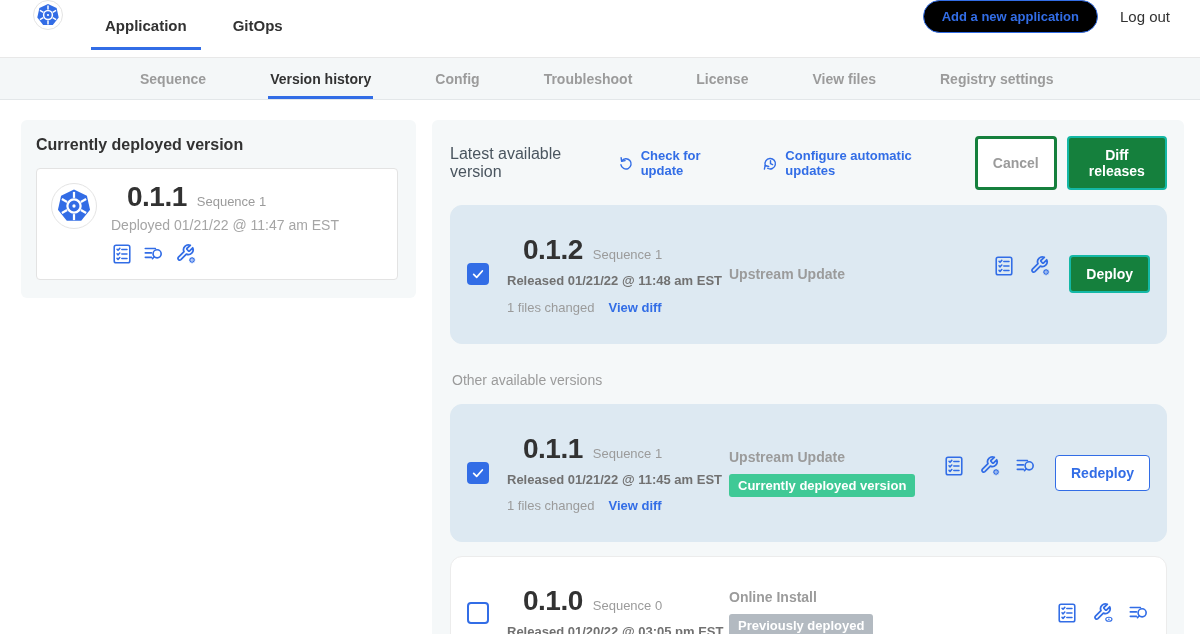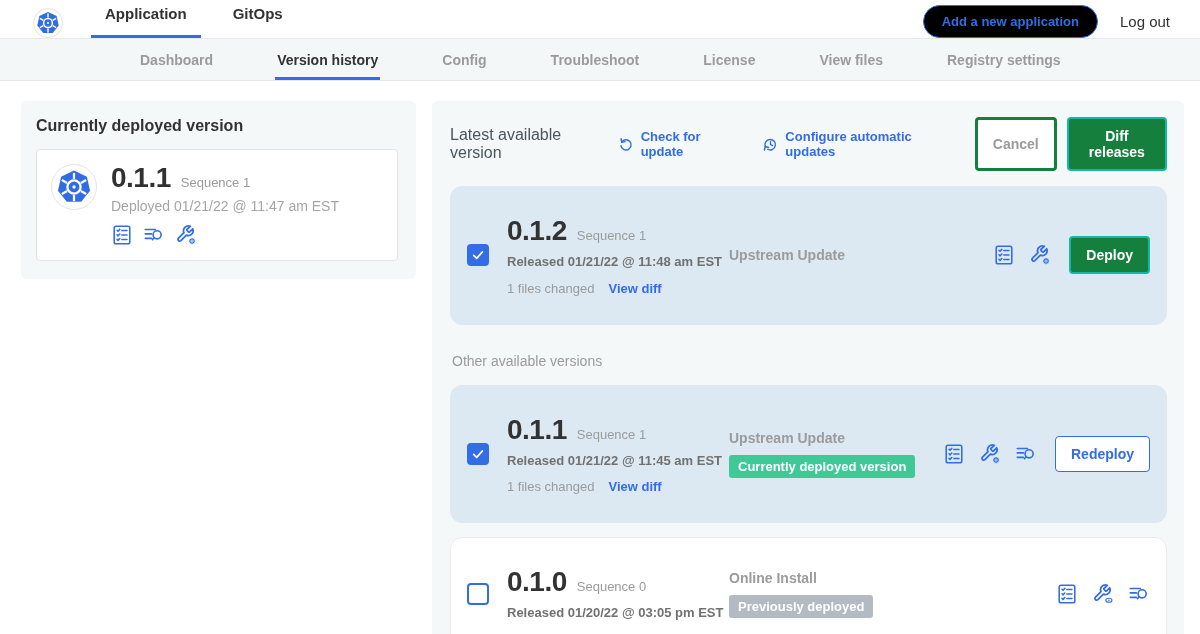--- a/index.html
+++ b/index.html
@@ -1,19 +1,19 @@
 <!DOCTYPE html>
 <html><head>
 <meta charset="utf-8">
 <style>
   * { margin:0; padding:0; box-sizing:border-box; }
   html,body { width:1200px; height:634px; background:#fff; font-family:"Liberation Sans", sans-serif; overflow:hidden; }
 
   
-  .top-nav { height:39px; display:flex; align-items:flex-end; padding:0 30px 0 33px; border-bottom:1px solid #e8e8e8; background:#fff; }
+  .top-nav { height:58px; display:flex; align-items:flex-start; padding:0 30px 0 33px; border-bottom:1px solid #e8e8e8; background:#fff; }
   .logo-badge { width:30px; height:30px; border-radius:50%; background:#fff; border:1px solid #e4e4e4; display:flex; align-items:center; justify-content:center; margin-right:28px; }
   .top-tabs { display:flex; height:50px; }
   .top-tab { position:relative; display:flex; align-items:center; padding:0 14px; font-size:15px; font-weight:bold; color:#323232; cursor:pointer; }
   .top-tab.active::after { content:""; position:absolute; left:0; right:0; bottom:0; height:3px; background:#326DE6; }
   .top-nav-right { margin-left:auto; display:flex; align-items:center; gap:22px; }
   .pill-btn { border:1.5px solid #326DE6; color:#326DE6; background:#000000; border-radius:20px; padding:8px 18px; font-size:13px; font-weight:bold; cursor:pointer; font-family:inherit; }
   .logout { font-size:15px; color:#323232; cursor:pointer; }
 
   
   .sub-nav { height:42px; background:#f4f7f8; border-bottom:1px solid #e3e7e9; display:flex; align-items:stretch; padding-left:138px; gap:60px; }
@@ -22,21 +22,21 @@
   .sub-tab.active::after { content:""; position:absolute; left:0; right:0; bottom:0; height:3px; background:#326DE6; }
 
   
   .main { display:flex; align-items:flex-start; gap:16px; padding:20px 16px 0 21px; }
 
   .left-card { width:395px; background:#f5f8f9; border-radius:6px; padding:16px 18px 18px 15px; }
   .left-card h2 { font-size:16px; font-weight:bold; color:#323232; margin-bottom:14px; }
   .deployed-box { background:#fff; border:1px solid #e3e3e3; border-radius:4px; padding:12px 14px 14px; display:flex; }
   .k8s-badge { width:46px; height:46px; border-radius:50%; background:#fff; border:1px solid #e4e4e4; display:flex; align-items:center; justify-content:center; flex:0 0 auto; margin-right:14px; margin-top:2px; }
   .dep-info { display:flex; flex-direction:column; }
-  .ver-line { display:flex; align-items:baseline; gap:10px; }
+  .ver-line { display:flex; align-items:baseline; gap:10px;margin-left:16px; }
   .ver-big { font-size:28px; font-weight:bold; color:#323232; letter-spacing:-0.5px; }
   .seq { font-size:13px; color:#9b9b9b; }
   .dep-date { font-size:14px; color:#a5a5a5; margin-top:4px; }
   .icon-row { display:flex; align-items:center; gap:10px; margin-top:10px; }
   .act-icon { width:22px; height:22px; display:inline-flex; cursor:pointer; }
 
   
   .right-pane { flex:1; background:#f5f8f9; border-radius:6px; padding:16px 17px 16px 18px; }
   .pane-header { display:flex; align-items:center; margin-bottom:15px; }
   .pane-title { font-size:16px; font-weight:400; color:#4a555f; margin-right:14px; }
@@ -56,21 +56,21 @@
   .ver-col { width:218px; flex:0 0 auto; }
   .rel-date { font-size:13px; font-weight:600; color:#717171; margin-top:6px; line-height:1.35; }
   .files-line { display:flex; gap:14px; margin-top:10px; font-size:13px; }
   .files-changed { color:#9b9b9b; }
   .view-diff { color:#326DE6; font-weight:600; cursor:pointer; }
   .src-col { flex:1; display:flex; flex-direction:column; gap:9px; padding-left:4px; }
   .src-label { font-size:14px; font-weight:600; color:#9b9b9b; }
   .badge { display:inline-block; width:max-content; font-size:13px; font-weight:600; color:#fff; border-radius:3px; padding:4px 9px; }
   .badge-green { background:#3fc996; }
   .badge-gray { background:#b3bac1; }
-  .act-col { display:flex; align-items:center; gap:14px; }
+  .act-col { display:flex; align-items:flex-start; gap:14px; }
   .act-col .btn { margin-left:4px; }
 
   .other-label { font-size:14px; color:#9b9b9b; margin:28px 0 16px 2px; }
 
   svg { display:block; }
 </style>
 </head>
 <body>
 
 <svg width="0" height="0" style="position:absolute">
@@ -151,21 +151,21 @@
     </div>
   </nav>
   <div class="top-nav-right">
     <button class="pill-btn">Add a new application</button>
     <span class="logout">Log out</span>
   </div>
 </header>
 
 <nav class="sub-nav">
   <div class="sub-tab">
-      <span>Dashboard</span>
+      <span>Sequence</span>
     </div>
   <div class="sub-tab active">
       <span>Version history</span>
     </div>
   <div class="sub-tab">
       <span>Config</span>
     </div>
   <div class="sub-tab">
       <span>Troubleshoot</span>
     </div>

